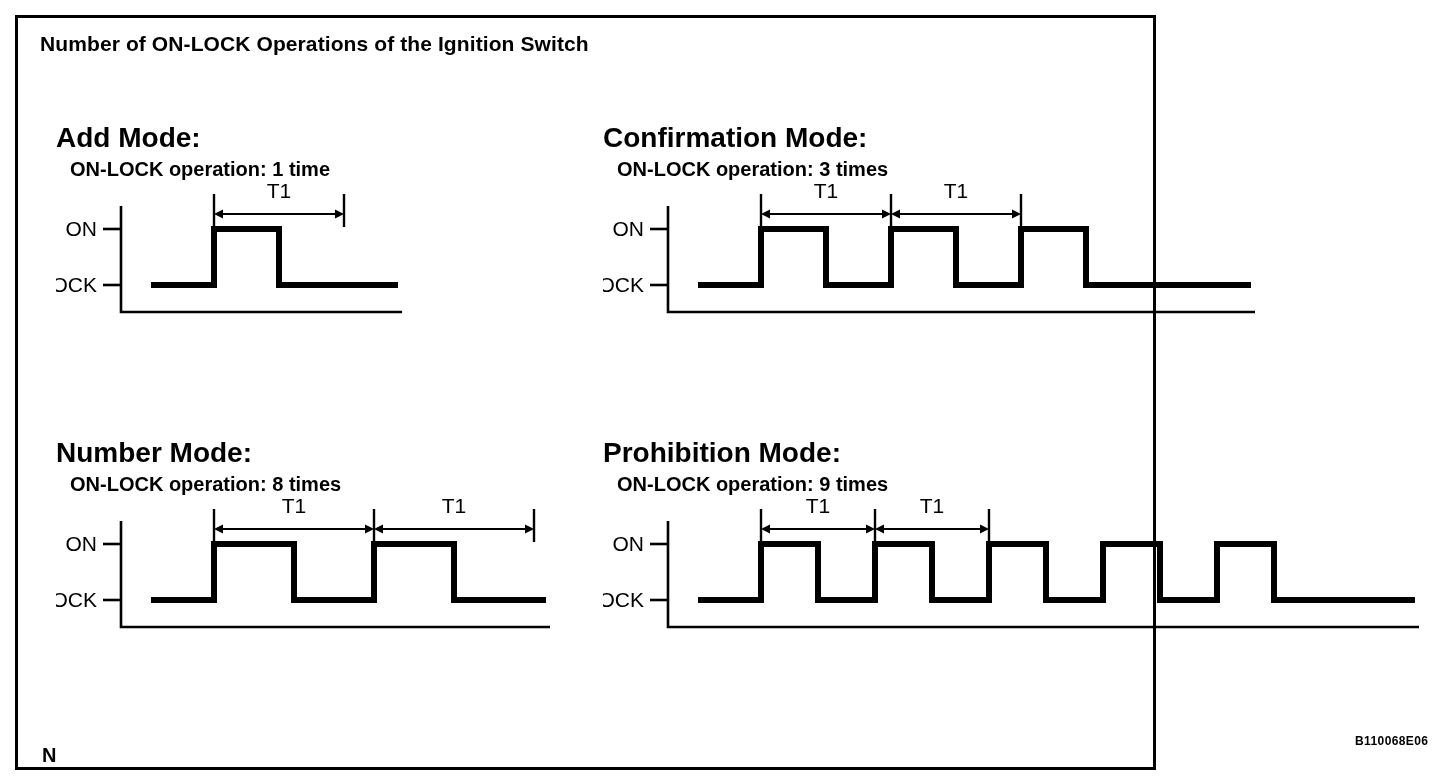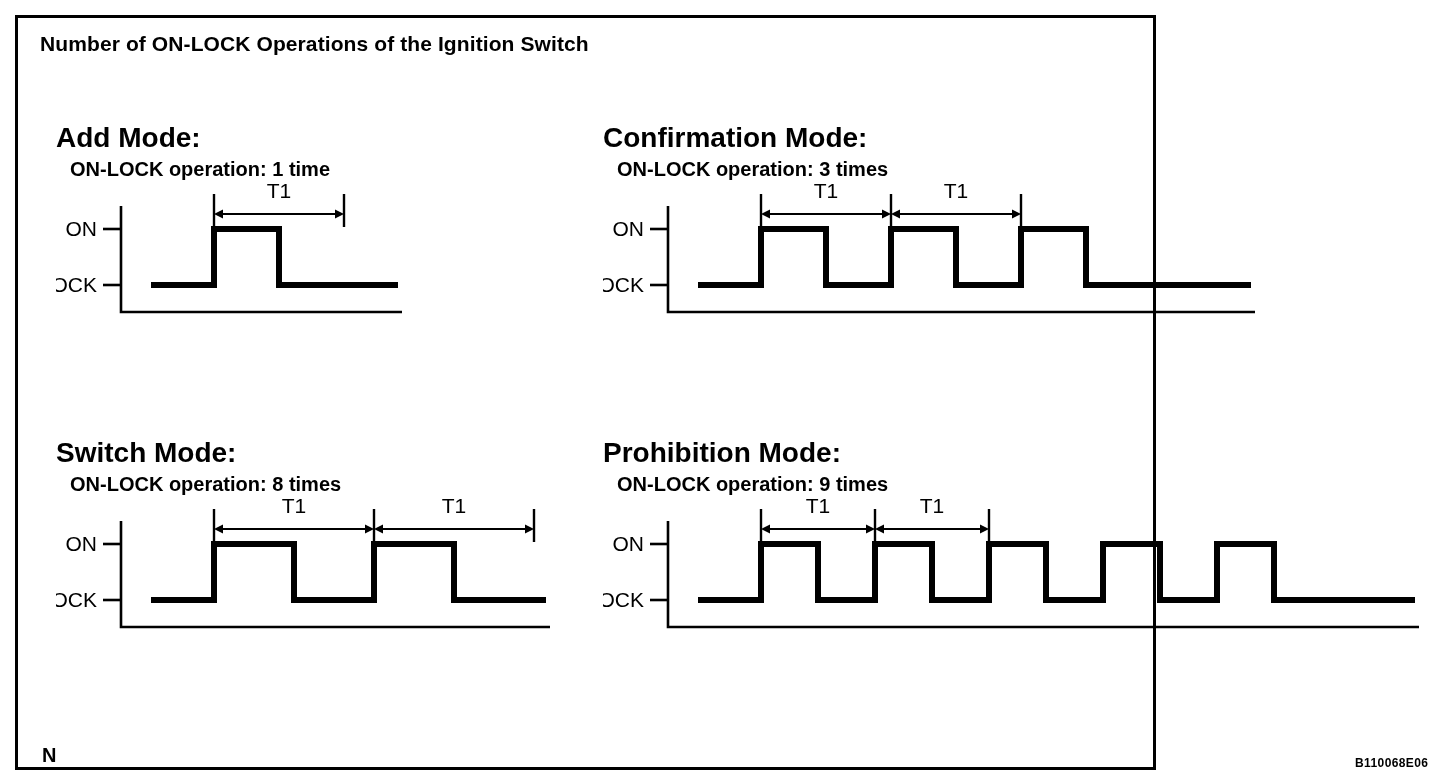--- a/index.html
+++ b/index.html
@@ -164,21 +164,21 @@
             <text class="dim-label" x="223" y="14" text-anchor="middle">T1</text>
             <line class="dim-line" x1="290" y1="30" x2="416" y2="30"></line>
             <polygon class="arrow-head" points="288,30 297,25.4 297,34.6"></polygon>
             <polygon class="arrow-head" points="418,30 409,25.4 409,34.6"></polygon>
             <text class="dim-label" x="353" y="14" text-anchor="middle">T1</text>
             <path class="wave-line" d="M 95 101 L 158 101 L 158 45 L 223 45 L 223 101 L 288 101 L 288 45 L 353 45 L 353 101 L 418 101 L 418 45 L 483 45 L 483 101 L 648 101"></path>
           </svg>
         </div>
       </div>
       <div class="panel" style="left: 38px; top: 403px; width: 540px;">
-        <div class="panel-heading">Switch Mode:</div>
+        <div class="panel-heading">Number Mode:</div>
         <div class="panel-subtitle">ON-LOCK operation: 8 times</div>
         <div class="wave-wrap">
           <svg width="540" height="140" viewBox="0 0 540 140">
             <path class="axis-line" d="M 65 22 L 65 128 L 494 128"></path>
             <line class="tick-line" x1="47" y1="45" x2="65" y2="45"></line>
             <line class="tick-line" x1="47" y1="101" x2="65" y2="101"></line>
             <text class="axis-label" x="41" y="52" text-anchor="end">ON</text>
             <text class="axis-label" x="41" y="108" text-anchor="end">LOCK</text>
             <line class="dim-tick" x1="158" y1="10" x2="158" y2="43"></line>
             <line class="dim-tick" x1="318" y1="10" x2="318" y2="43"></line>
@@ -218,15 +218,15 @@
             <text class="dim-label" x="329" y="14" text-anchor="middle">T1</text>
             <path class="wave-line" d="M 95 101 L 158 101 L 158 45 L 215 45 L 215 101 L 272 101 L 272 45 L 329 45 L 329 101 L 386 101 L 386 45 L 443 45 L 443 101 L 500 101 L 500 45 L 557 45 L 557 101 L 614 101 L 614 45 L 671 45 L 671 101 L 812 101"></path>
           </svg>
         </div>
       </div>
     </div>
 
 
   <div class="corner-mark" style="left: 24px; top: 726px;">N</div>
 
-  <div class="figure-code" style="left: 1337px; top: 738px;">B110068E06</div>
+  <div class="figure-code" style="left: 1337px; top: 716px;">B110068E06</div>
 
 </div>
 
 </body></html>

